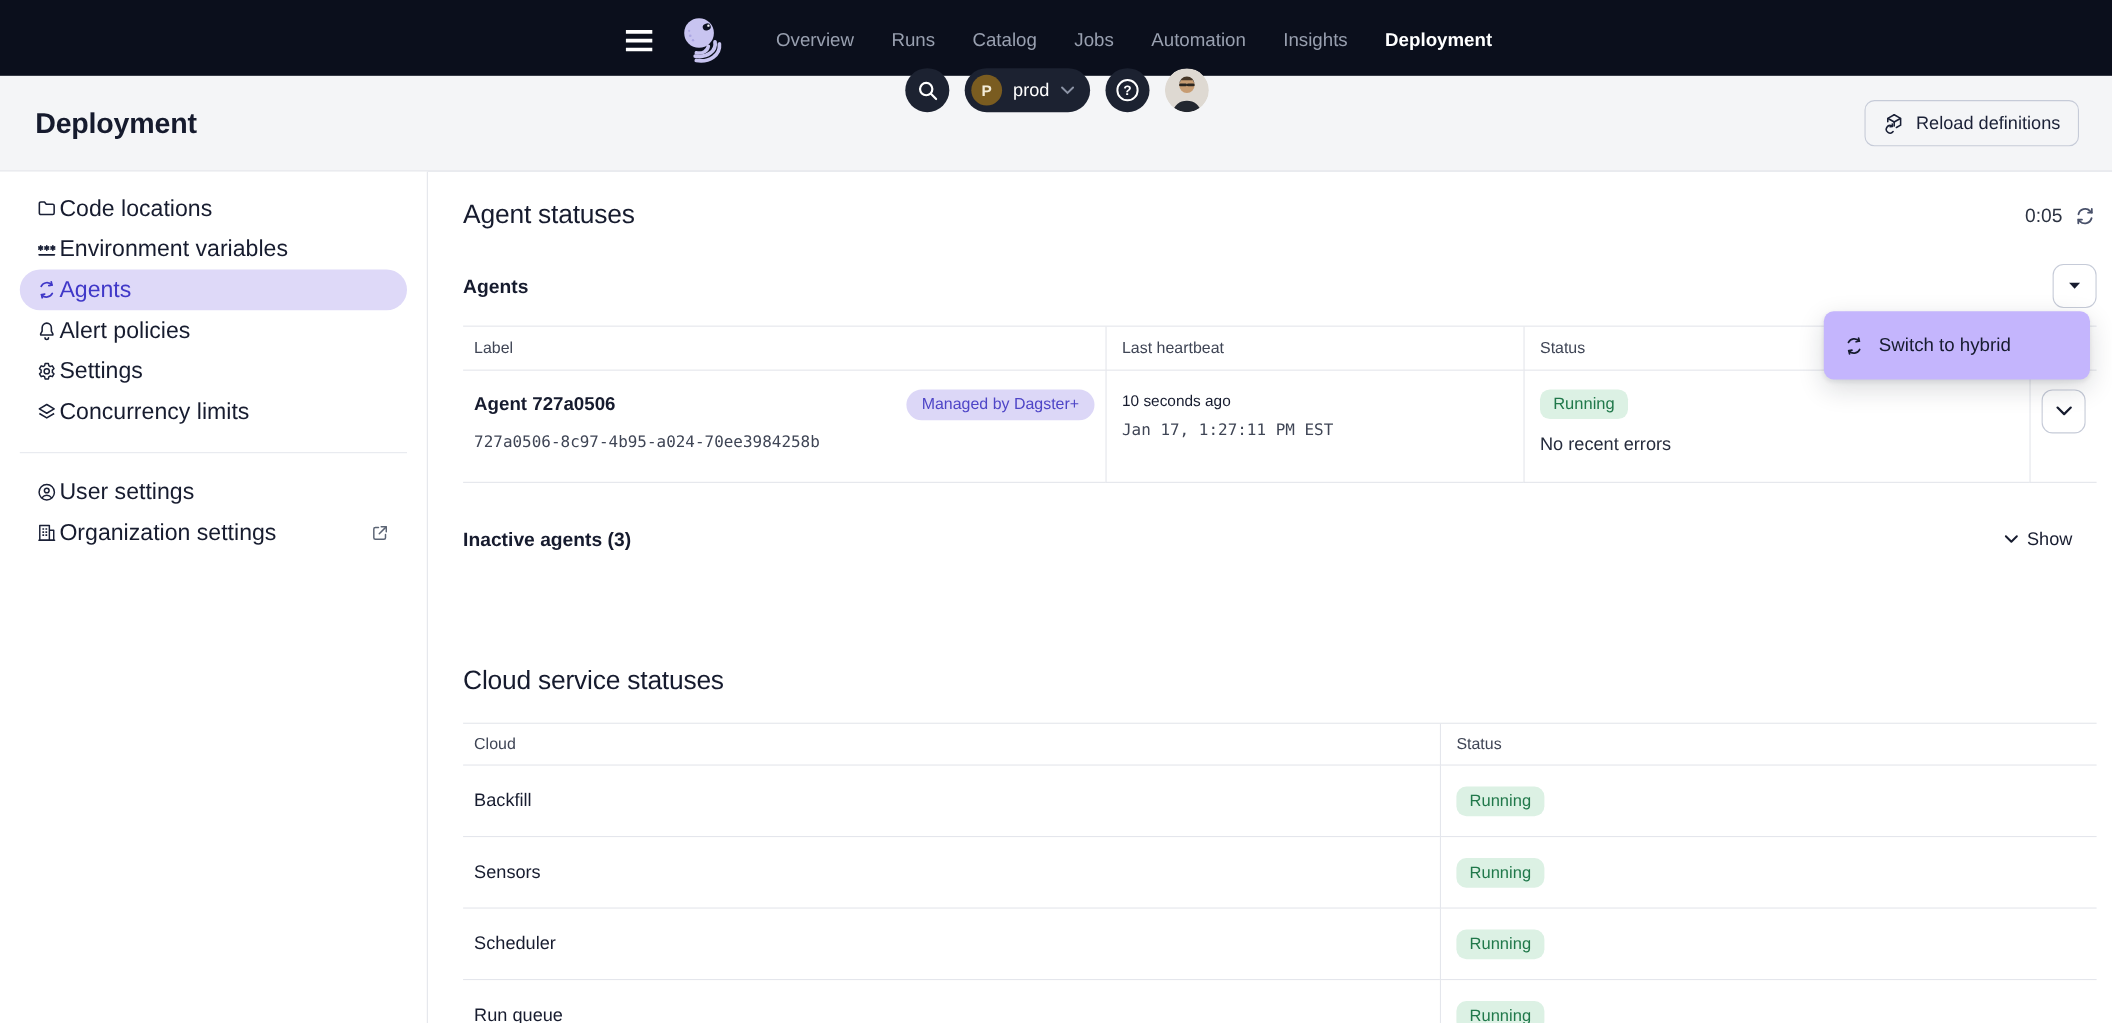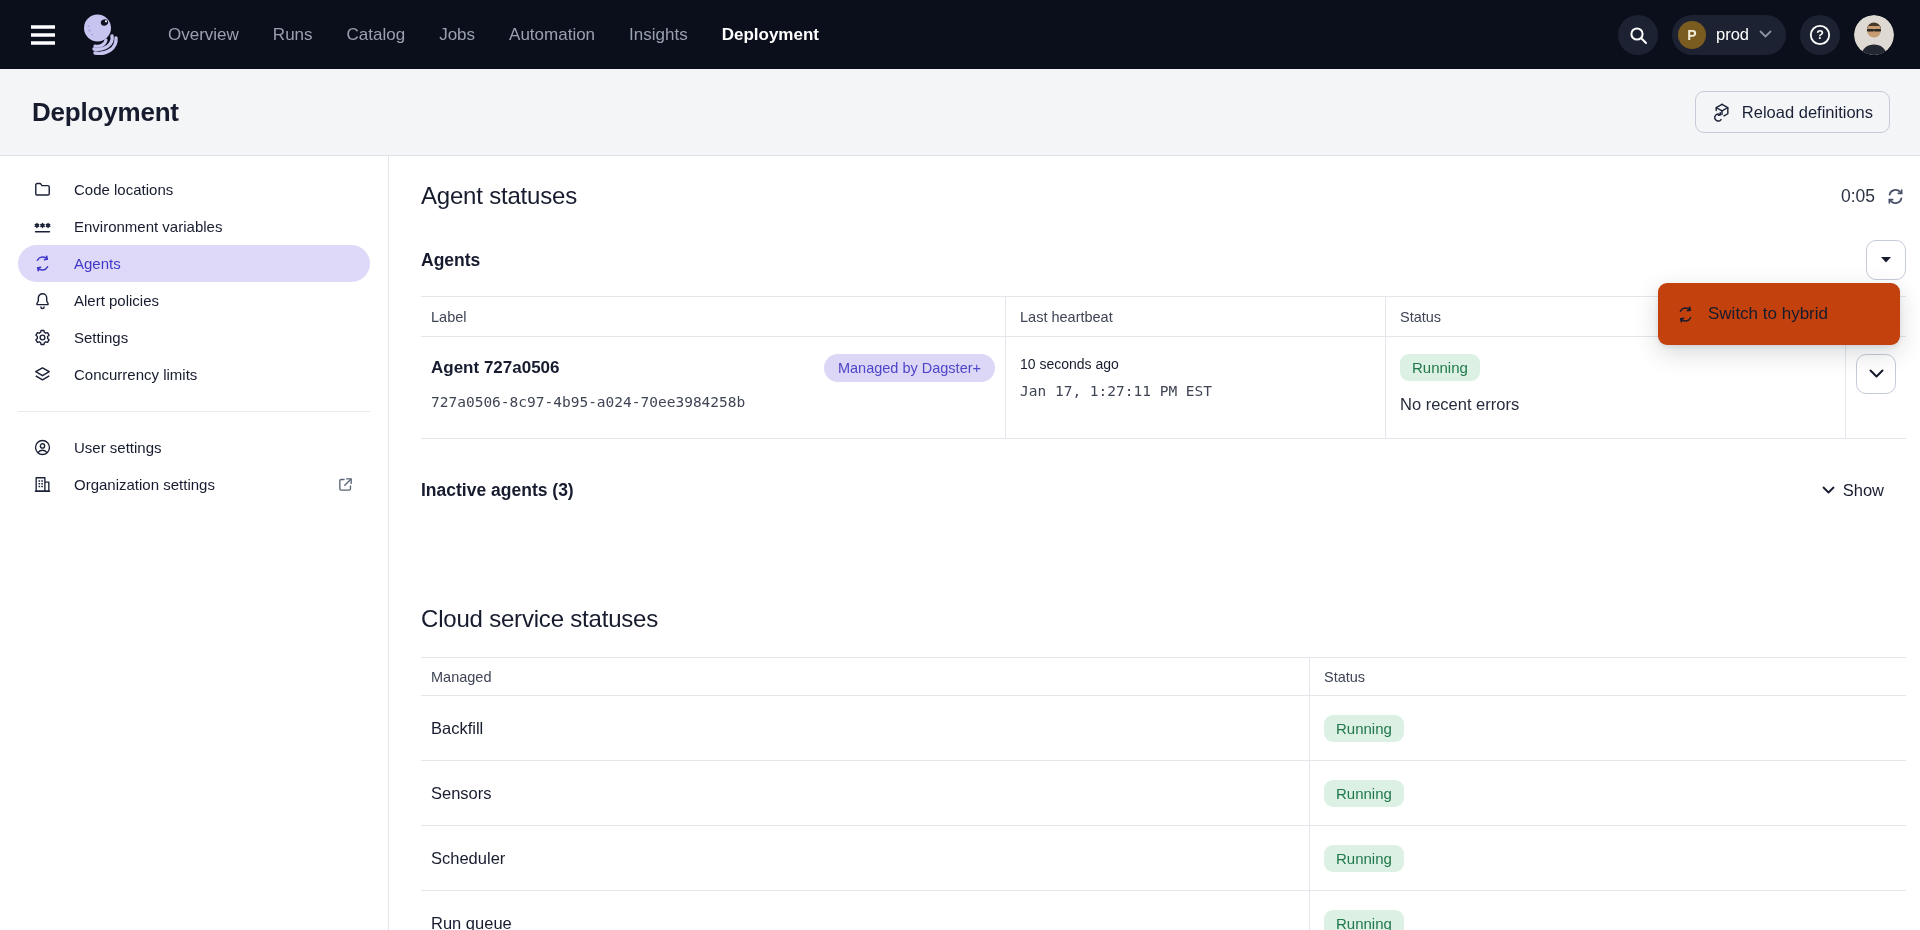--- a/index.html
+++ b/index.html
@@ -1,20 +1,20 @@
 <!DOCTYPE html>
 <html><head>
 <meta charset="utf-8">
 <style>
   * { margin:0; padding:0; box-sizing:border-box; }
   html,body { width:1920px; height:930px; overflow:hidden; }
   body { font-family:"Liberation Sans", sans-serif; background:#ffffff; color:#171c2f; }
 
   
-  .topnav { height:69px; background:#0b0f1c; display:flex; align-items:center; justify-content:space-between; padding:0 26px 0 28px; }
+  .topnav { height:69px; background:#0b0f1c; display:flex; align-items:center; justify-content:space-between; padding:12px 26px 0 28px;flex-direction:column; }
   .nav-left { display:flex; align-items:center; }
   .hamburger { width:30px; height:30px; display:flex; align-items:center; justify-content:center; cursor:pointer; margin-right:18px; }
   .logo { width:46px; height:50px; margin-right:46px; }
   .nav-links { display:flex; align-items:center; gap:34px; }
   .nav-link { font-size:17px; color:#99a0b0; text-decoration:none; cursor:pointer; }
   .nav-link.active { color:#ffffff; font-weight:700; }
   .nav-right { display:flex; align-items:center; gap:14px; }
   .nav-circle-btn { width:40px; height:40px; border-radius:50%; background:#1c2231; display:flex; align-items:center; justify-content:center; cursor:pointer; }
   .deploy-pill { height:40px; border-radius:20px; background:#1c2231; display:flex; align-items:center; gap:10px; padding:0 14px 0 6px; cursor:pointer; }
   .deploy-avatar { width:28px; height:28px; border-radius:50%; background:#7a5c20; color:#f3ecd8; font-size:14px; font-weight:700; display:flex; align-items:center; justify-content:center; }
@@ -22,21 +22,21 @@
   .user-avatar { width:40px; height:40px; border-radius:50%; overflow:hidden; cursor:pointer; }
 
   
   .page-header { height:87px; background:#f4f5f7; border-bottom:1px solid #dfe2e8; display:flex; align-items:center; justify-content:space-between; padding:0 30px 0 32px; }
   .page-title { font-size:26px; font-weight:700; color:#161b2e; letter-spacing:-0.2px; }
   .reload-btn { display:flex; align-items:center; gap:10px; height:42px; padding:0 16px; border:1px solid #c6cbd8; border-radius:9px; background:transparent; font-size:16.5px; color:#1a2036; cursor:pointer; font-family:inherit; }
 
   
   .body-row { display:flex; height:774px; }
   .sidebar { width:389px; border-right:1px solid #e4e6ec; background:#ffffff; padding-top:15px; flex:none; }
-  .side-item { height:37px; margin:0 18px; padding:0 0 0 15px; display:flex; align-items:center; gap:22px; border-radius:19px; font-size:15px; color:#171c2f; cursor:pointer; }
+  .side-item { height:37px; margin:0 18px; padding:0 0 0 15px; display:flex; align-items:center; gap:2px; border-radius:19px; font-size:21px; color:#171c2f; cursor:pointer; }
   .side-item .ic { width:19px; height:19px; flex:none; display:flex; align-items:center; justify-content:center; color:#1a2036; }
   .side-item.active { background:#ded9f8; color:#4038c8; }
   .side-item.active .ic { color:#4038c8; }
   .side-divider { height:1px; background:#e7e9ef; margin:18px 18px 17px 18px; }
   .side-item .grow { flex:1; }
   .side-item .ext { color:#5b6474; margin-right:16px; }
 
   .content { flex:1; padding:22px 24px 0 32px; position:relative; }
 
   .title-row { height:36px; display:flex; align-items:center; justify-content:space-between; }
@@ -73,21 +73,21 @@
 
   .cloud-heading { margin-top:88px; height:36px; display:flex; align-items:center; }
 
   .daemon-table { margin-top:20px; display:grid; grid-template-columns:888px 1fr; border-top:1px solid #e4e6ec; }
   .daemon-table .hcell { height:38px; border-bottom:1px solid #e4e6ec; display:flex; align-items:center; font-size:14.5px; color:#3f4555; padding:0 10px; }
   .daemon-table .hcell.pad14 { padding:0 14px; }
   .daemon-table .dcell { height:65px; border-bottom:1px solid #e4e6ec; display:flex; align-items:center; font-size:16.5px; color:#171c2f; padding:0 10px; }
   .daemon-table .scell { height:65px; border-bottom:1px solid #e4e6ec; display:flex; align-items:center; padding:0 14px; }
 
   
-  .menu { position:absolute; top:127px; right:30px; width:242px; height:62px; background:#c2410c; border-radius:9px; box-shadow:0 2px 4px rgba(16,22,40,.08), 0 8px 24px rgba(16,22,40,.16); z-index:30; display:flex; align-items:center; }
+  .menu { position:absolute; top:127px; right:30px; width:242px; height:62px; background:#c4b5fd; border-radius:9px; box-shadow:0 2px 4px rgba(16,22,40,.08), 0 8px 24px rgba(16,22,40,.16); z-index:30; display:flex; align-items:center; }
   .menu-item { display:flex; align-items:center; gap:13px; padding:0 18px; width:100%; height:42px; cursor:pointer; }
   .menu-item .ic { width:19px; height:19px; color:#171c2f; display:flex; align-items:center; justify-content:center; }
   .menu-item span { font-size:17px; color:#161b2e; }
 
   svg { display:block; }
 </style>
 </head>
 <body>
 
 <header class="topnav">
@@ -345,21 +345,21 @@
         </span>
         <span>Show</span>
       </div>
     </div>
 
     <div class="cloud-heading">
       <div class="h1">Cloud service statuses</div>
     </div>
 
     <div class="daemon-table">
-      <div class="hcell">Managed</div>
+      <div class="hcell">Cloud</div>
       <div class="hcell colsep pad14">Status</div>
 
       <div class="dcell">Backfill</div>
       <div class="scell colsep">
           <span class="green-badge">Running</span>
         </div>
 
       <div class="dcell">Sensors</div>
       <div class="scell colsep">
           <span class="green-badge">Running</span>

